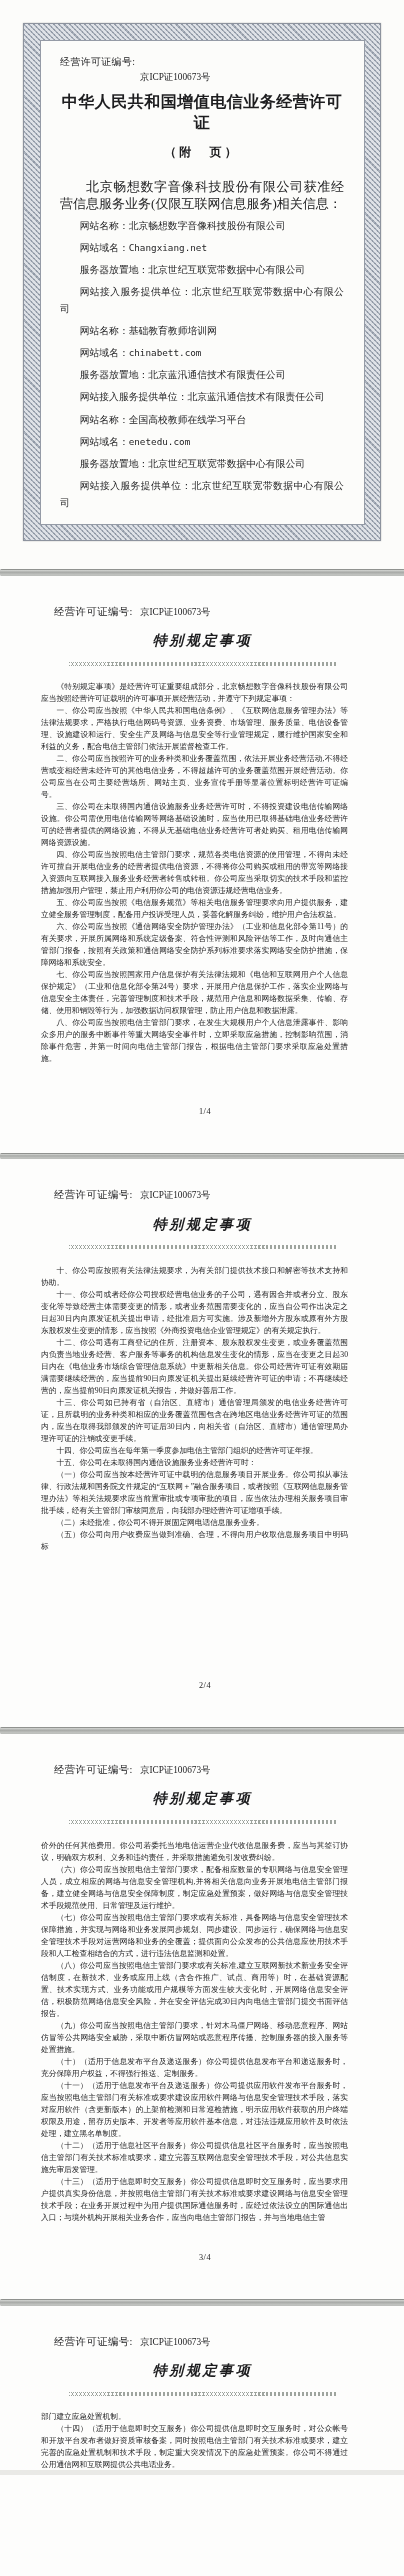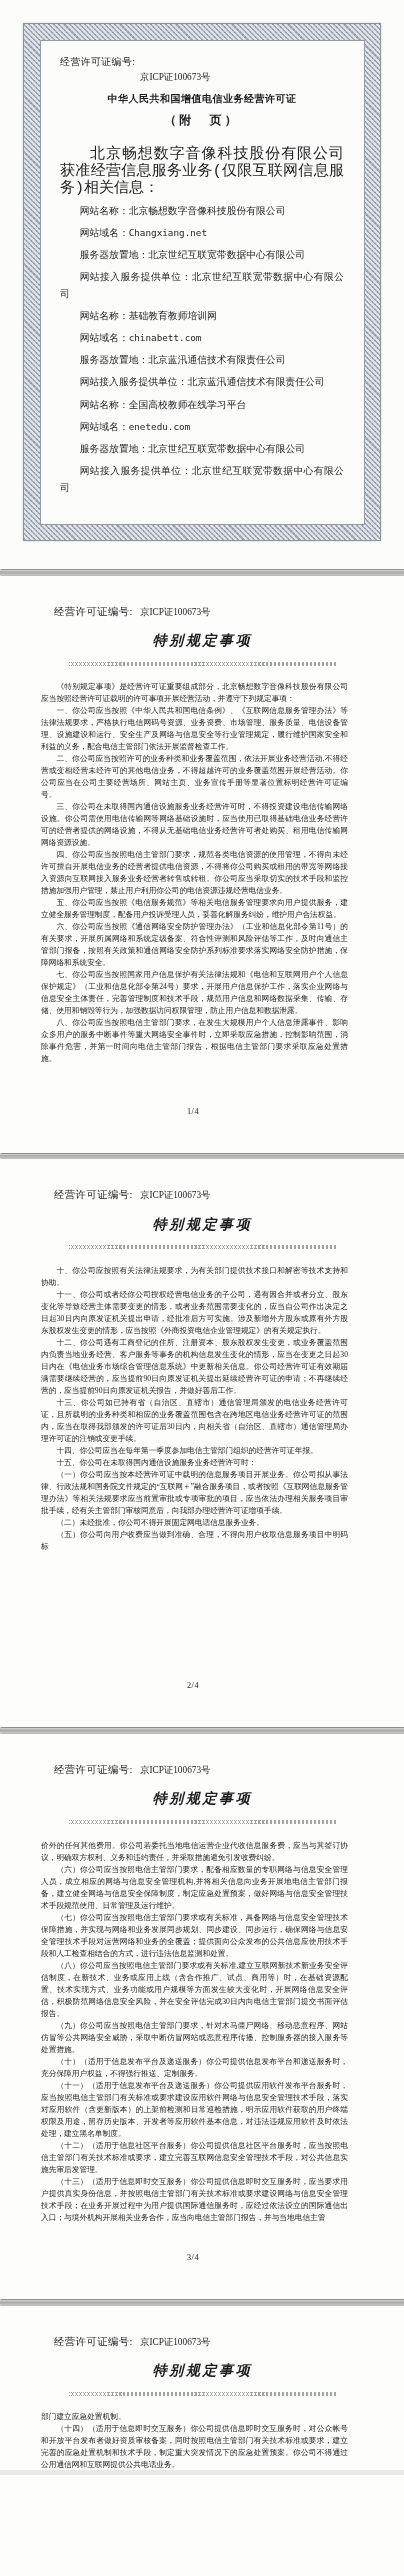--- a/index.html
+++ b/index.html
@@ -33,23 +33,23 @@
     border:0.5px solid #8d939e;
     box-shadow:0 0 1.5px rgba(0,0,0,.25);
   }
   .cert-inner{
     position:relative;width:100%;height:100%;box-sizing:border-box;
     background:#fcfcfa;border:0.5px solid #959ba6;
     padding:15.5px 19.6px 10.3px 19.6px;
   }
   .cert-no-label{font-size:9.8px;letter-spacing:0.5px;}
   .cert-no-value{font-size:9.3px;margin:1.5px 0 0 80px;}
-  .cert-title{font-size:10px;font-weight:bold;text-align:center;margin-top:8.2px;letter-spacing:0.5px;}
+  .cert-title{font-size:16px;font-weight:bold;text-align:center;margin-top:8.2px;letter-spacing:0.5px;}
   .cert-subtitle{font-size:12px;font-weight:bold;text-align:center;margin-top:6.2px;letter-spacing:3.1px;}
-  .cert-intro{font-size:15px;line-height:17px;text-indent:2em;margin:16.5px 0 3.1px 0;text-align:justify;font-family:Liberation Mono, monospace;}
+  .cert-intro{font-size:13px;line-height:17px;text-indent:2em;margin:16.5px 0 3.1px 0;text-align:justify;}
   .p1-line{font-size:9.8px;line-height:16.5px;text-indent:2em;margin:5.7px 0 0 0;text-align:justify;}
   .p1-line .mono{font-family:"DejaVu Sans Mono","Liberation Mono",monospace;font-size:9.3px;}
 
   
   .prov-page{position:relative;background:#fdfdfc;}
   .prov-page.h1119{height:577px;}
   .prov-page.h1102{height:568px;}
   .prov-page.h1097{height:565px;}
   .prov-head{padding-top:29px;margin-left:54px;font-size:10.3px;letter-spacing:0.5px;}
   .prov-head .num{font-size:9.3px;margin-left:4.1px;letter-spacing:0;}
@@ -62,21 +62,21 @@
     opacity:.85;
   }
   .prov-body{
     margin:15.5px 57px 0 41px;
     font-size:7.7px;line-height:12px;
     text-align:justify;
   }
   .prov-body .para{text-indent:2em;margin:0;}
   .prov-body .para.cont{text-indent:0;}
   .page-num{
-    position:absolute;left:0;bottom:37px;width:386px;
+    position:absolute;left:12px;bottom:37px;width:386px;
     text-align:center;font-size:8.2px;letter-spacing:0.5px;
   }
   .scan-band{position:absolute;top:164px;left:0;width:100%;height:5.2px;background:#e9e9e6;}
 </style>
 </head>
 <body>
 
 <div class="sheet">
 
   <section class="cert-page">

